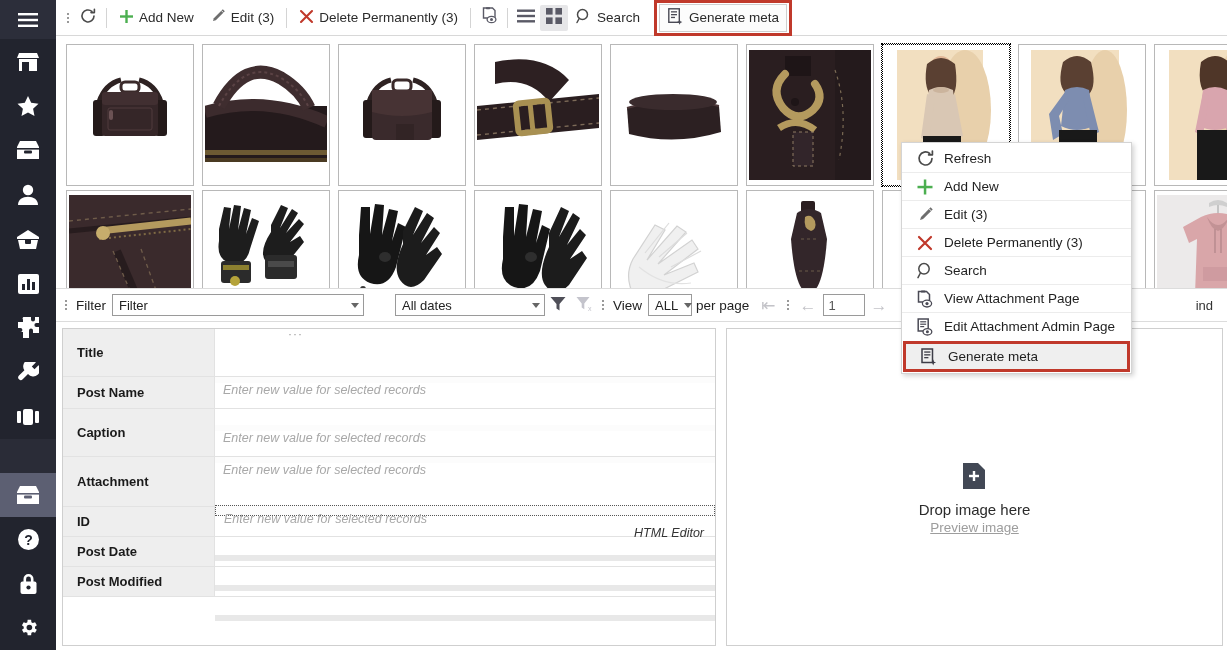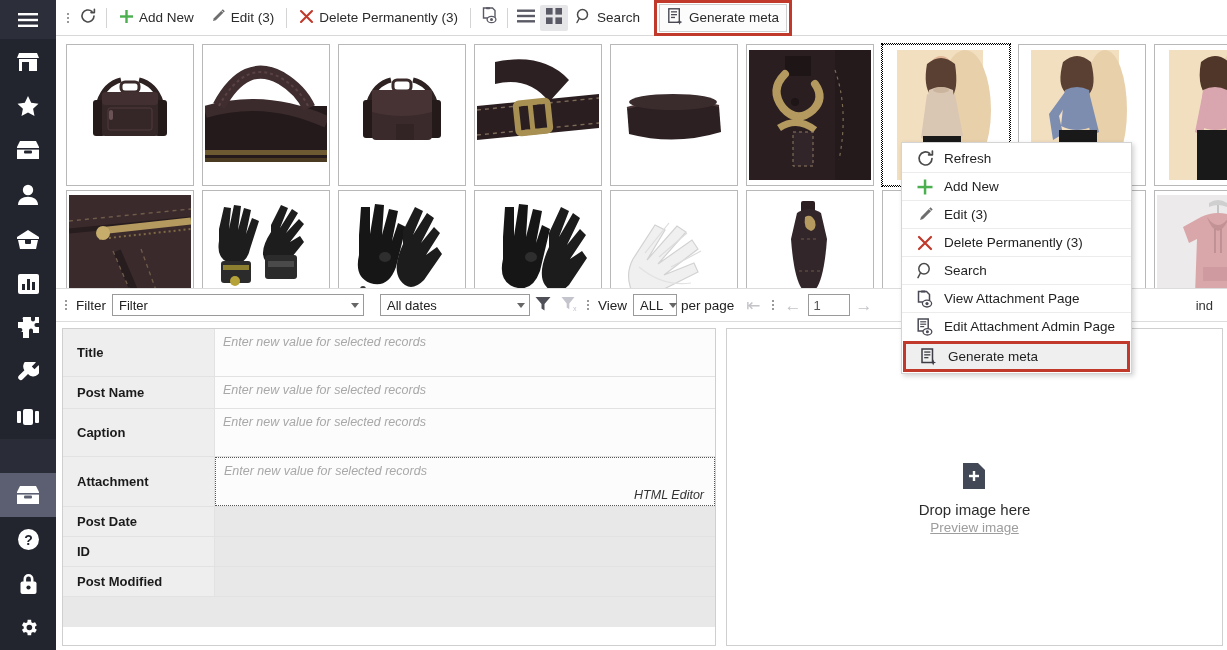--- a/index.html
+++ b/index.html
@@ -175,20 +175,21 @@
     display:flex; align-items:center;
     padding-left: 14px;
     border-right: 1px solid #e2e2e2;
   }
   .fval {
     flex:1 1 auto;
     background: #fcfcfc;
     font-size: 12.5px; font-style: italic; color:#a8a8a8;
     padding: 6px 8px 0 8px;
     position: relative;
+    margin-top: 48px;
   }
   .fval.readonly { background: #e8e8e8; }
   .frow.h-tall { height: 48px; }
   .frow.h-mid  { height: 32px; }
   .frow.h-cap  { height: 48px; }
   .frow.h-desc { height: 50px; }
   .frow.h-small{ height: 30px; }
   .frow.desc .fval {
     border: 1px dotted #555;
     background:#fcfcfc;
@@ -733,21 +734,21 @@
 
       <span class="fb-label">Filter</span>
 
       <div class="fb-select" style="width:252px;">
         <span>Filter</span>
         <span class="caret"></span>
       </div>
 
       <div style="width:16px;"></div>
 
-      <div class="fb-select" style="width:150px;">
+      <div class="fb-select" style="width:150px;margin-left:15px;">
         <span>All dates</span>
         <span class="caret"></span>
       </div>
 
       <div class="fb-icon">
         <span>
           <svg width="16" height="16" viewBox="0 0 16 16">
               <path d="M0.5 1h15l-6 7v6.5l-3-2V8z" fill="#4f4f58"></path>
             </svg>
         </span>
@@ -818,26 +819,26 @@
         <div class="frow h-desc desc">
           <div class="fname">Attachment</div>
           <div class="fval">
             <span>Enter new value for selected records</span>
             <span class="htmled">HTML Editor</span>
 
           </div>
         </div>
 
         <div class="frow h-small">
+          <div class="fname">ID</div>
+          <div class="fval readonly"></div>
+        </div>
+
+        <div class="frow h-small">
           <div class="fname">Post Date</div>
-          <div class="fval readonly"></div>
-        </div>
-
-        <div class="frow h-small">
-          <div class="fname">ID</div>
           <div class="fval readonly"></div>
         </div>
 
         <div class="frow h-small">
           <div class="fname">Post Modified</div>
           <div class="fval readonly"></div>
         </div>
 
         <div class="frow h-small">
           <div class="fval readonly"></div>

